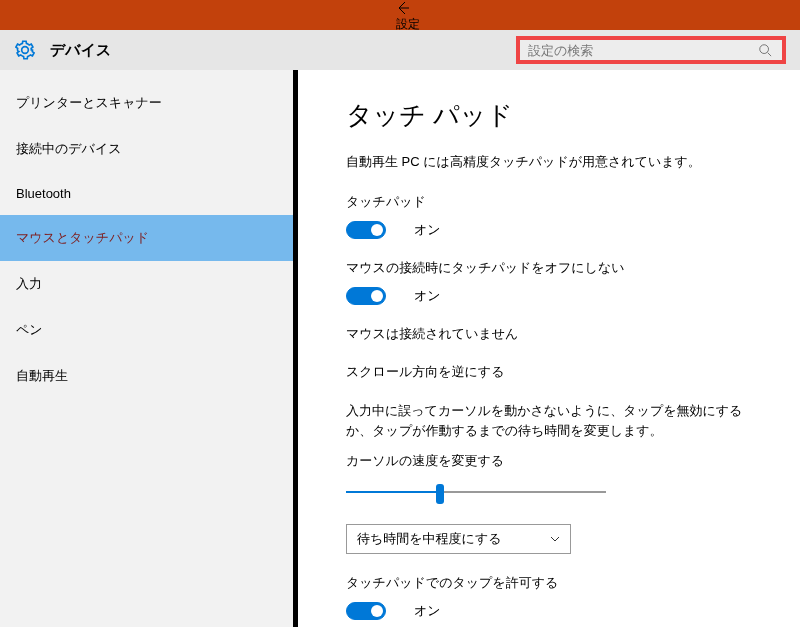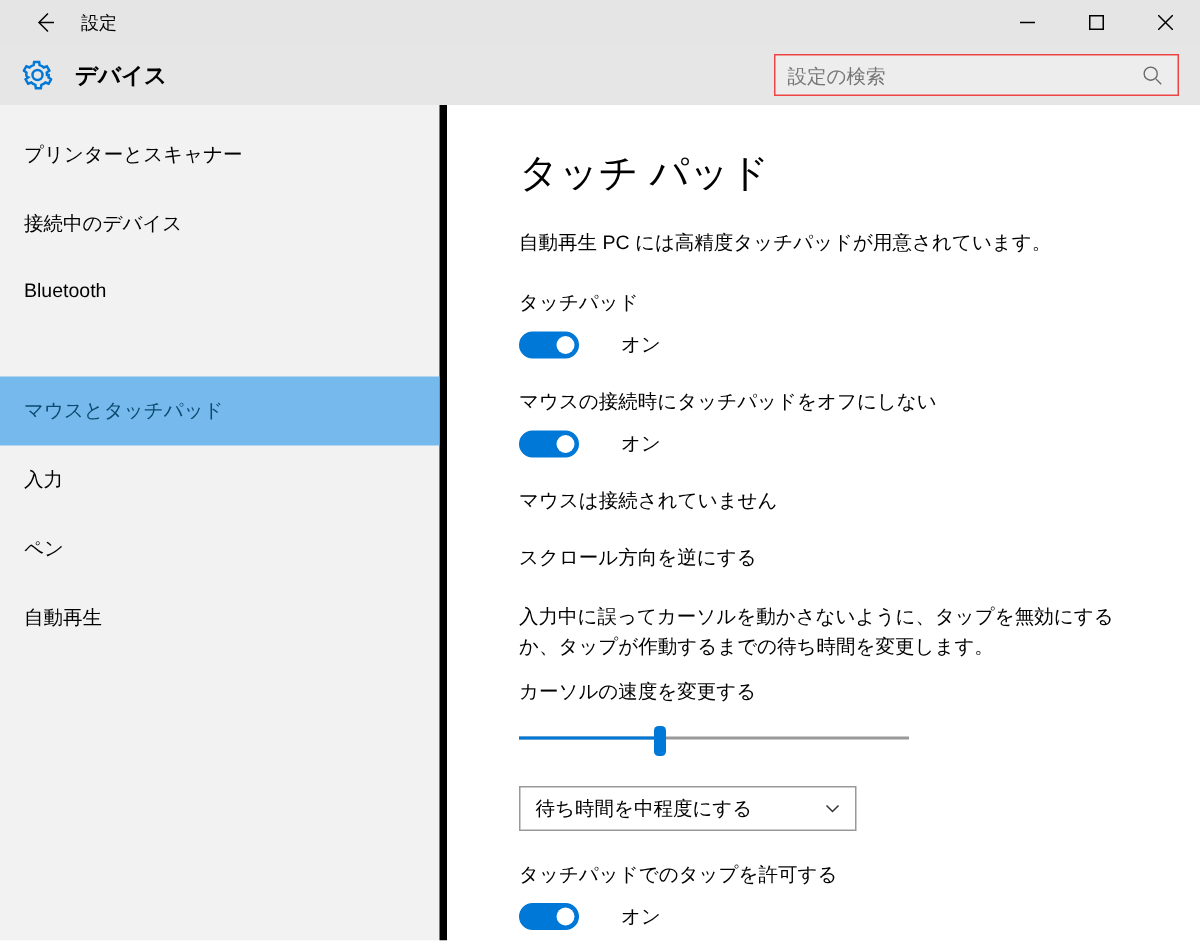--- a/index.html
+++ b/index.html
@@ -7,24 +7,25 @@
     font-family: "Yu Gothic UI", "Meiryo", "Segoe UI", sans-serif;
     background: #ffffff;
     width: 800px;
     height: 627px;
     overflow: hidden;
     color: #000;
     font-size: 13px;
   }
   .titlebar {
     height: 30px;
-    background: #e5e5e5;
+    background: #c2410c;
     display: flex;
     align-items: center;
-    padding: 0 0 0 16px;
+    padding: 0 0 0 6px;
+    flex-direction: column;
   }
   .titlebar .back {
     width: 28px; height: 28px; display:flex; align-items:center; justify-content:center;
     cursor:pointer;
   }
   .titlebar .title { margin-left: 10px; font-size: 12px; color:#000; }
   .winbtns { margin-left:auto; display:flex; }
   .winbtn { width: 46px; height: 30px; display:flex; align-items:center; justify-content:center; cursor:pointer; }
   .header {
     height: 40px;
@@ -32,21 +33,21 @@
     display:flex;
     align-items:center;
     padding: 0 14px 0 14px;
   }
   .gear { width:22px; height:22px; display:flex; align-items:center; justify-content:center; color:#0078d7; }
   .header .section { margin-left: 14px; font-size: 15px; font-weight:600; }
   .searchbox {
     margin-left:auto;
     width: 270px;
     height: 28px;
-    border: 1px solid #ef4444;
+    border: 4px solid #ef4444;
     background:#ededed;
     display:flex; align-items:center;
     padding: 0 8px;
   }
   .searchbox input {
     flex:1; border:none; background:transparent; outline:none;
     font-size:13px; color:#555;
   }
   .searchbox .sicon { width:16px; color:#555; }
   .body { display:flex; height: calc(627px - 70px); }
@@ -57,22 +58,21 @@
     padding-top: 10px;
   }
   .side-item {
     padding: 14px 16px;
     font-size: 13px;
     cursor:pointer;
     color:#000;
   }
   .side-item.selected {
     background:#76b9ed;
-    color:#0c4a6e;
-    margin-top:36px;
+    color:#7f1d1d;
   }
   .content {
     flex:1;
     padding: 28px 24px 10px 48px;
     overflow:hidden;
   }
   .content h1 { font-size: 26px; font-weight: 400; margin-bottom: 20px; }
   .desc { font-size: 13px; margin-bottom: 22px; }
   .group-label { font-size: 13px; margin-bottom: 10px; }
   .group { margin-bottom: 20px; }

